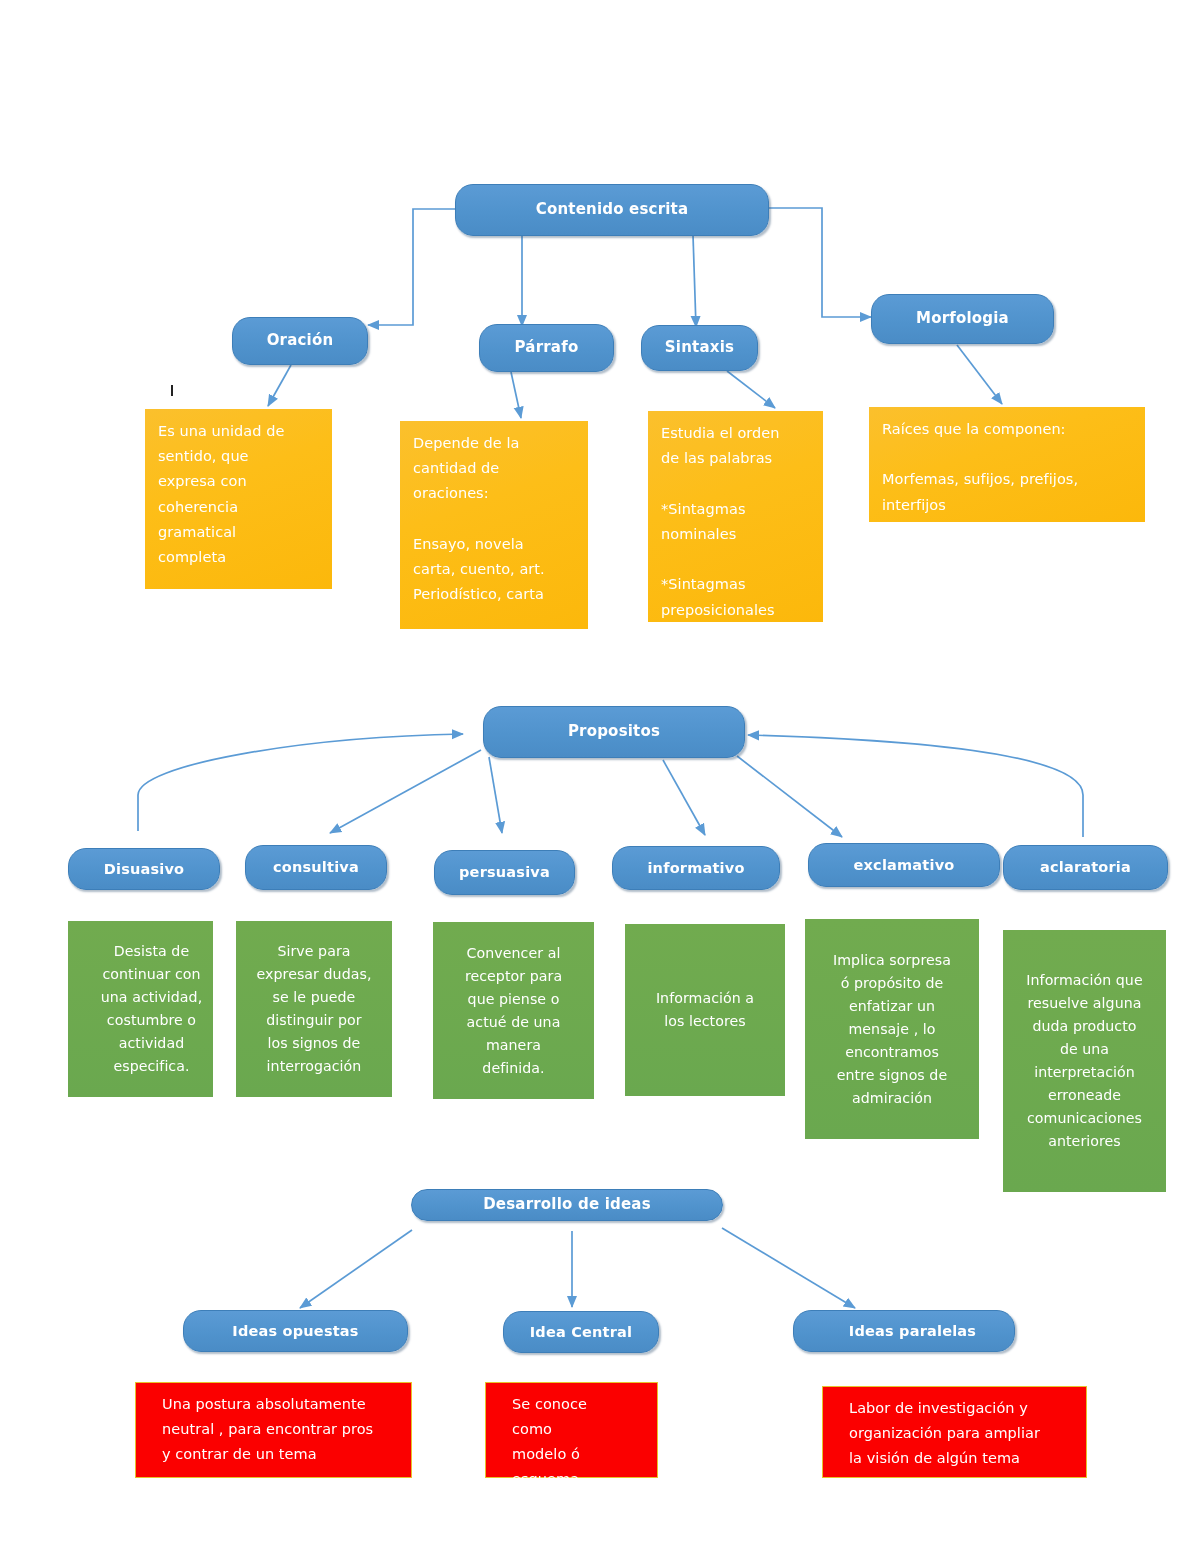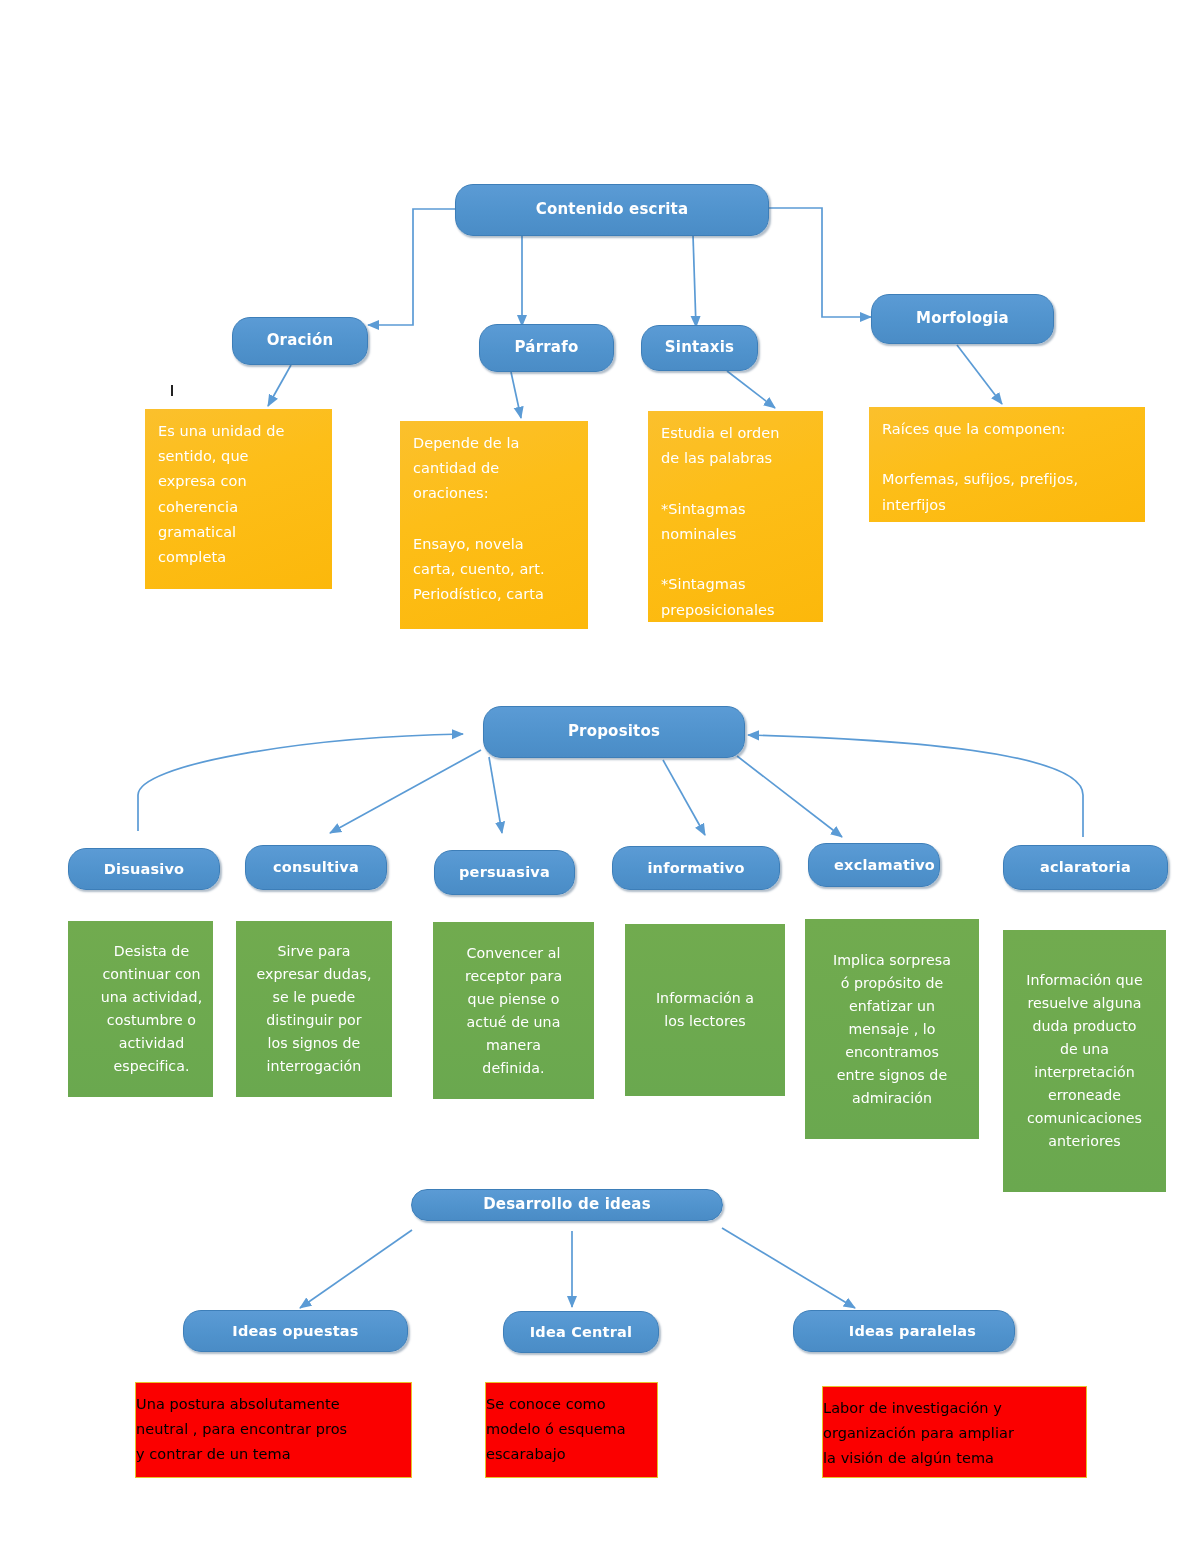--- a/index.html
+++ b/index.html
@@ -86,24 +86,24 @@
     white-space:pre-line;
     letter-spacing:0.05px;
   }
 
   
   .rbox{
     position:absolute;
     box-sizing:border-box;
     background:#fb0000;
     border:1.6px solid #e8c12b;
-    color:#000000;
+    color:#ffffff;
     font-size:14.5px;
     line-height:1.72;
-    padding:9px 0;
+    padding:9px 26px;
     text-align:left;
     white-space:pre-line;
     letter-spacing:0.05px;
   }
 
   
   #tick{
     position:absolute;
     left:171px; top:385px;
     width:2px; height:11px;
@@ -204,21 +204,21 @@
   </div>
   <div class="node small" style="left:245px;top:845px;width:142px;height:45px;">
     <span>consultiva</span>
   </div>
   <div class="node small" style="left:434px;top:850px;width:141px;height:45px;">
     <span>persuasiva</span>
   </div>
   <div class="node small" style="left:612px;top:846px;width:168px;height:44px;">
     <span>informativo</span>
   </div>
-  <div class="node small" style="left:808px;top:843px;width:132px;height:44px;justify-content:flex-end;">
+  <div class="node small" style="left:808px;top:843px;width:192px;height:44px;">
     <span>exclamativo</span>
   </div>
   <div class="node small" style="left:1003px;top:845px;width:165px;height:45px;">
     <span>aclaratoria</span>
   </div>
 
   <div class="gbox" style="left:68px;top:921px;width:145px;height:176px;padding-left:28px;">Desista de
 continuar con
 una actividad,
 costumbre o

